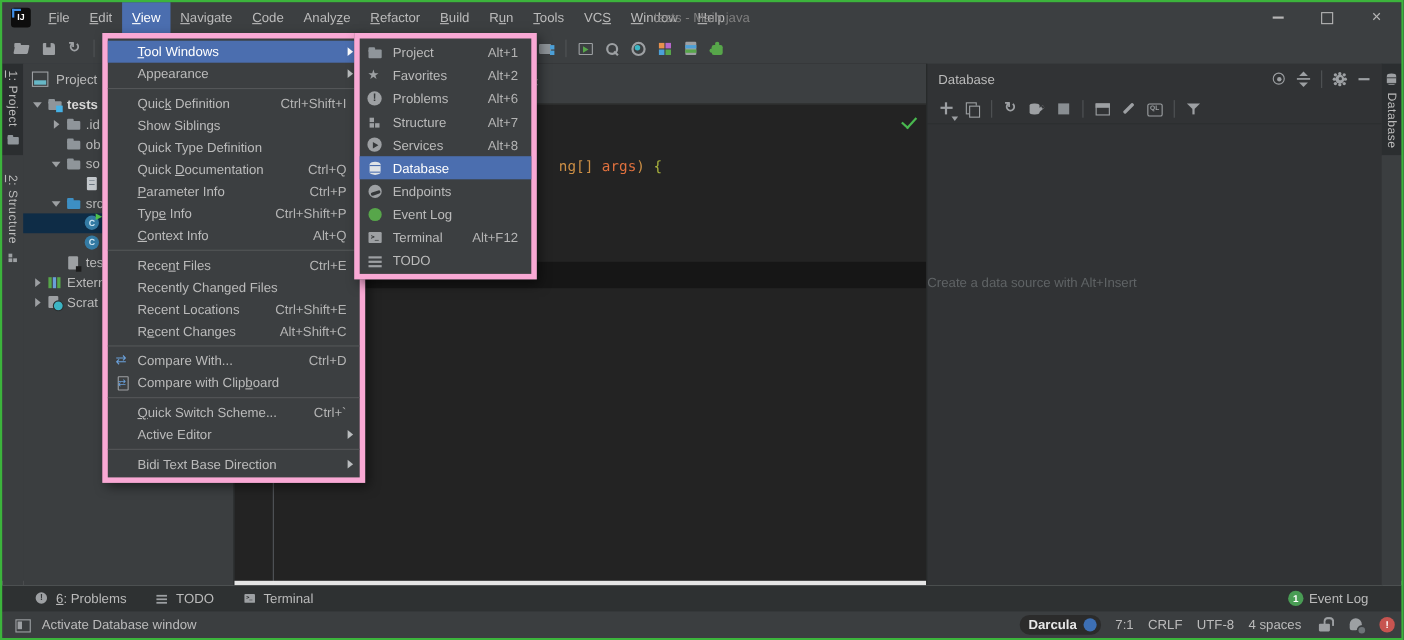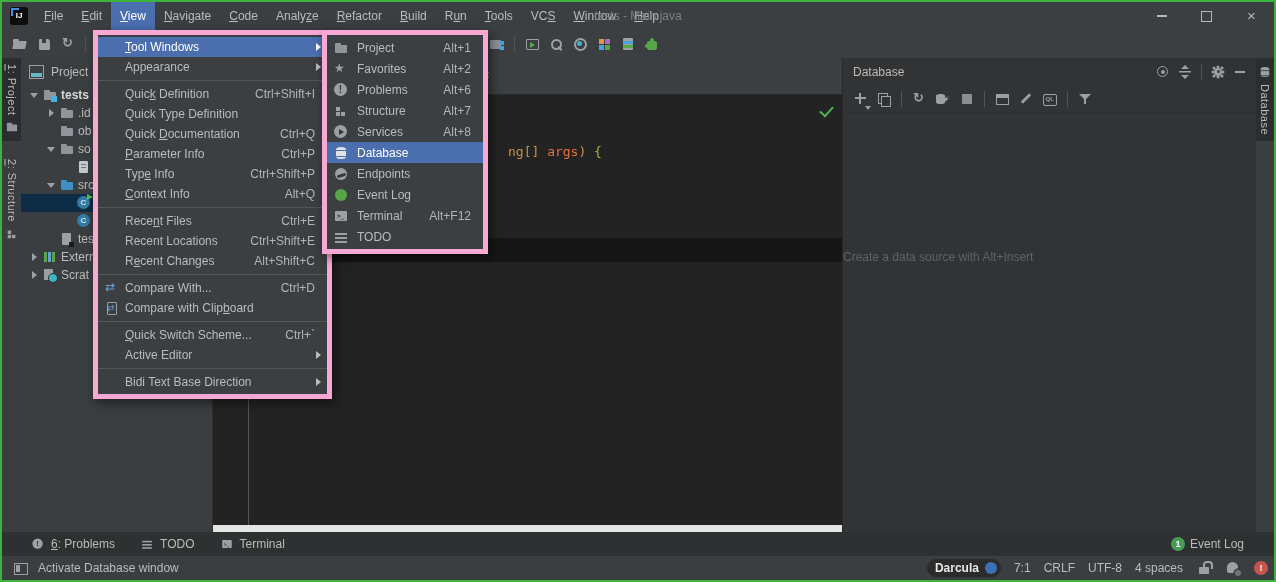--- a/index.html
+++ b/index.html
@@ -165,21 +165,21 @@
 
   
   .dbpanel{position:absolute;left:842px;top:58px;width:414px;bottom:50px;background:#313335;border-left:1px solid #262829;z-index:1}
   .db-header{height:27px;display:flex;align-items:center;padding:0 6px 0 10px;color:#bbbbbb}
   .db-header .sp{flex:1}
   .hbtn{width:22px;height:22px;display:flex;align-items:center;justify-content:center}
   .db-toolbar{height:27px;display:flex;align-items:center;padding-left:5px;border-bottom:1px solid #2c2e30}
   .db-empty{position:absolute;left:0;right:0;top:192px;color:#5f6365}
 
   
-  .twbar{position:absolute;left:2px;bottom:26px;width:1272px;height:24px;background:#2e3132;border-top:7px solid #e5e5e5;display:flex;align-items:center}
+  .twbar{position:absolute;left:2px;bottom:26px;width:1272px;height:24px;background:#2e3132;border-top:4px solid #e5e5e5;display:flex;align-items:center}
   .twbar .item{display:flex;align-items:center;gap:5px;margin-right:24px}
   .twbar .item .ic{transform:scale(.8)}
   .statusbar{position:absolute;left:4px;bottom:2px;width:1272px;height:24px;background:#3b3e40;display:flex;align-items:center;font-size:12px}
   .sb-left{display:flex;align-items:center;gap:10px;padding-left:8px}
   .sb-right{margin-left:auto;display:flex;align-items:center;gap:13px;padding-right:8px}
   .theme-pill{display:flex;align-items:center;gap:6px;background:#2b2b2b;border-radius:10px;padding:2px 4px 2px 8px;color:#e8e8e8;font-weight:bold}
 
   
   .popup{position:absolute;background:#3c3f41;border:5px solid #f9a8d4;box-shadow:3px 4px 10px rgba(0,0,0,.5);padding:2px 0;z-index:30}
   .view-menu{left:93px;top:30px;width:229px}
@@ -461,20 +461,23 @@
     <div class="mitem">
       <span class="lbl">Appearance</span>
       <span class="subarr"></span>
     </div>
     <div class="msep"></div>
     <div class="mitem">
       <span class="lbl">Quic<u>k</u> Definition</span>
       <span class="sc">Ctrl+Shift+I</span>
     </div>
     <div class="mitem">
+      <span class="lbl">Show Siblings</span>
+    </div>
+    <div class="mitem">
       <span class="lbl">Quick Type Definition</span>
     </div>
     <div class="mitem">
       <span class="lbl">Quick <u>D</u>ocumentation</span>
       <span class="sc">Ctrl+Q</span>
     </div>
     <div class="mitem">
       <span class="lbl"><u>P</u>arameter Info</span>
       <span class="sc">Ctrl+P</span>
     </div>
@@ -483,20 +486,23 @@
       <span class="sc">Ctrl+Shift+P</span>
     </div>
     <div class="mitem">
       <span class="lbl"><u>C</u>ontext Info</span>
       <span class="sc">Alt+Q</span>
     </div>
     <div class="msep"></div>
     <div class="mitem">
       <span class="lbl">Rece<u>n</u>t Files</span>
       <span class="sc">Ctrl+E</span>
+    </div>
+    <div class="mitem">
+      <span class="lbl">Recently Changed Files</span>
     </div>
     <div class="mitem">
       <span class="lbl">Recent Locations</span>
       <span class="sc">Ctrl+Shift+E</span>
     </div>
     <div class="mitem">
       <span class="lbl">R<u>e</u>cent Changes</span>
       <span class="sc">Alt+Shift+C</span>
     </div>
     <div class="msep"></div>

